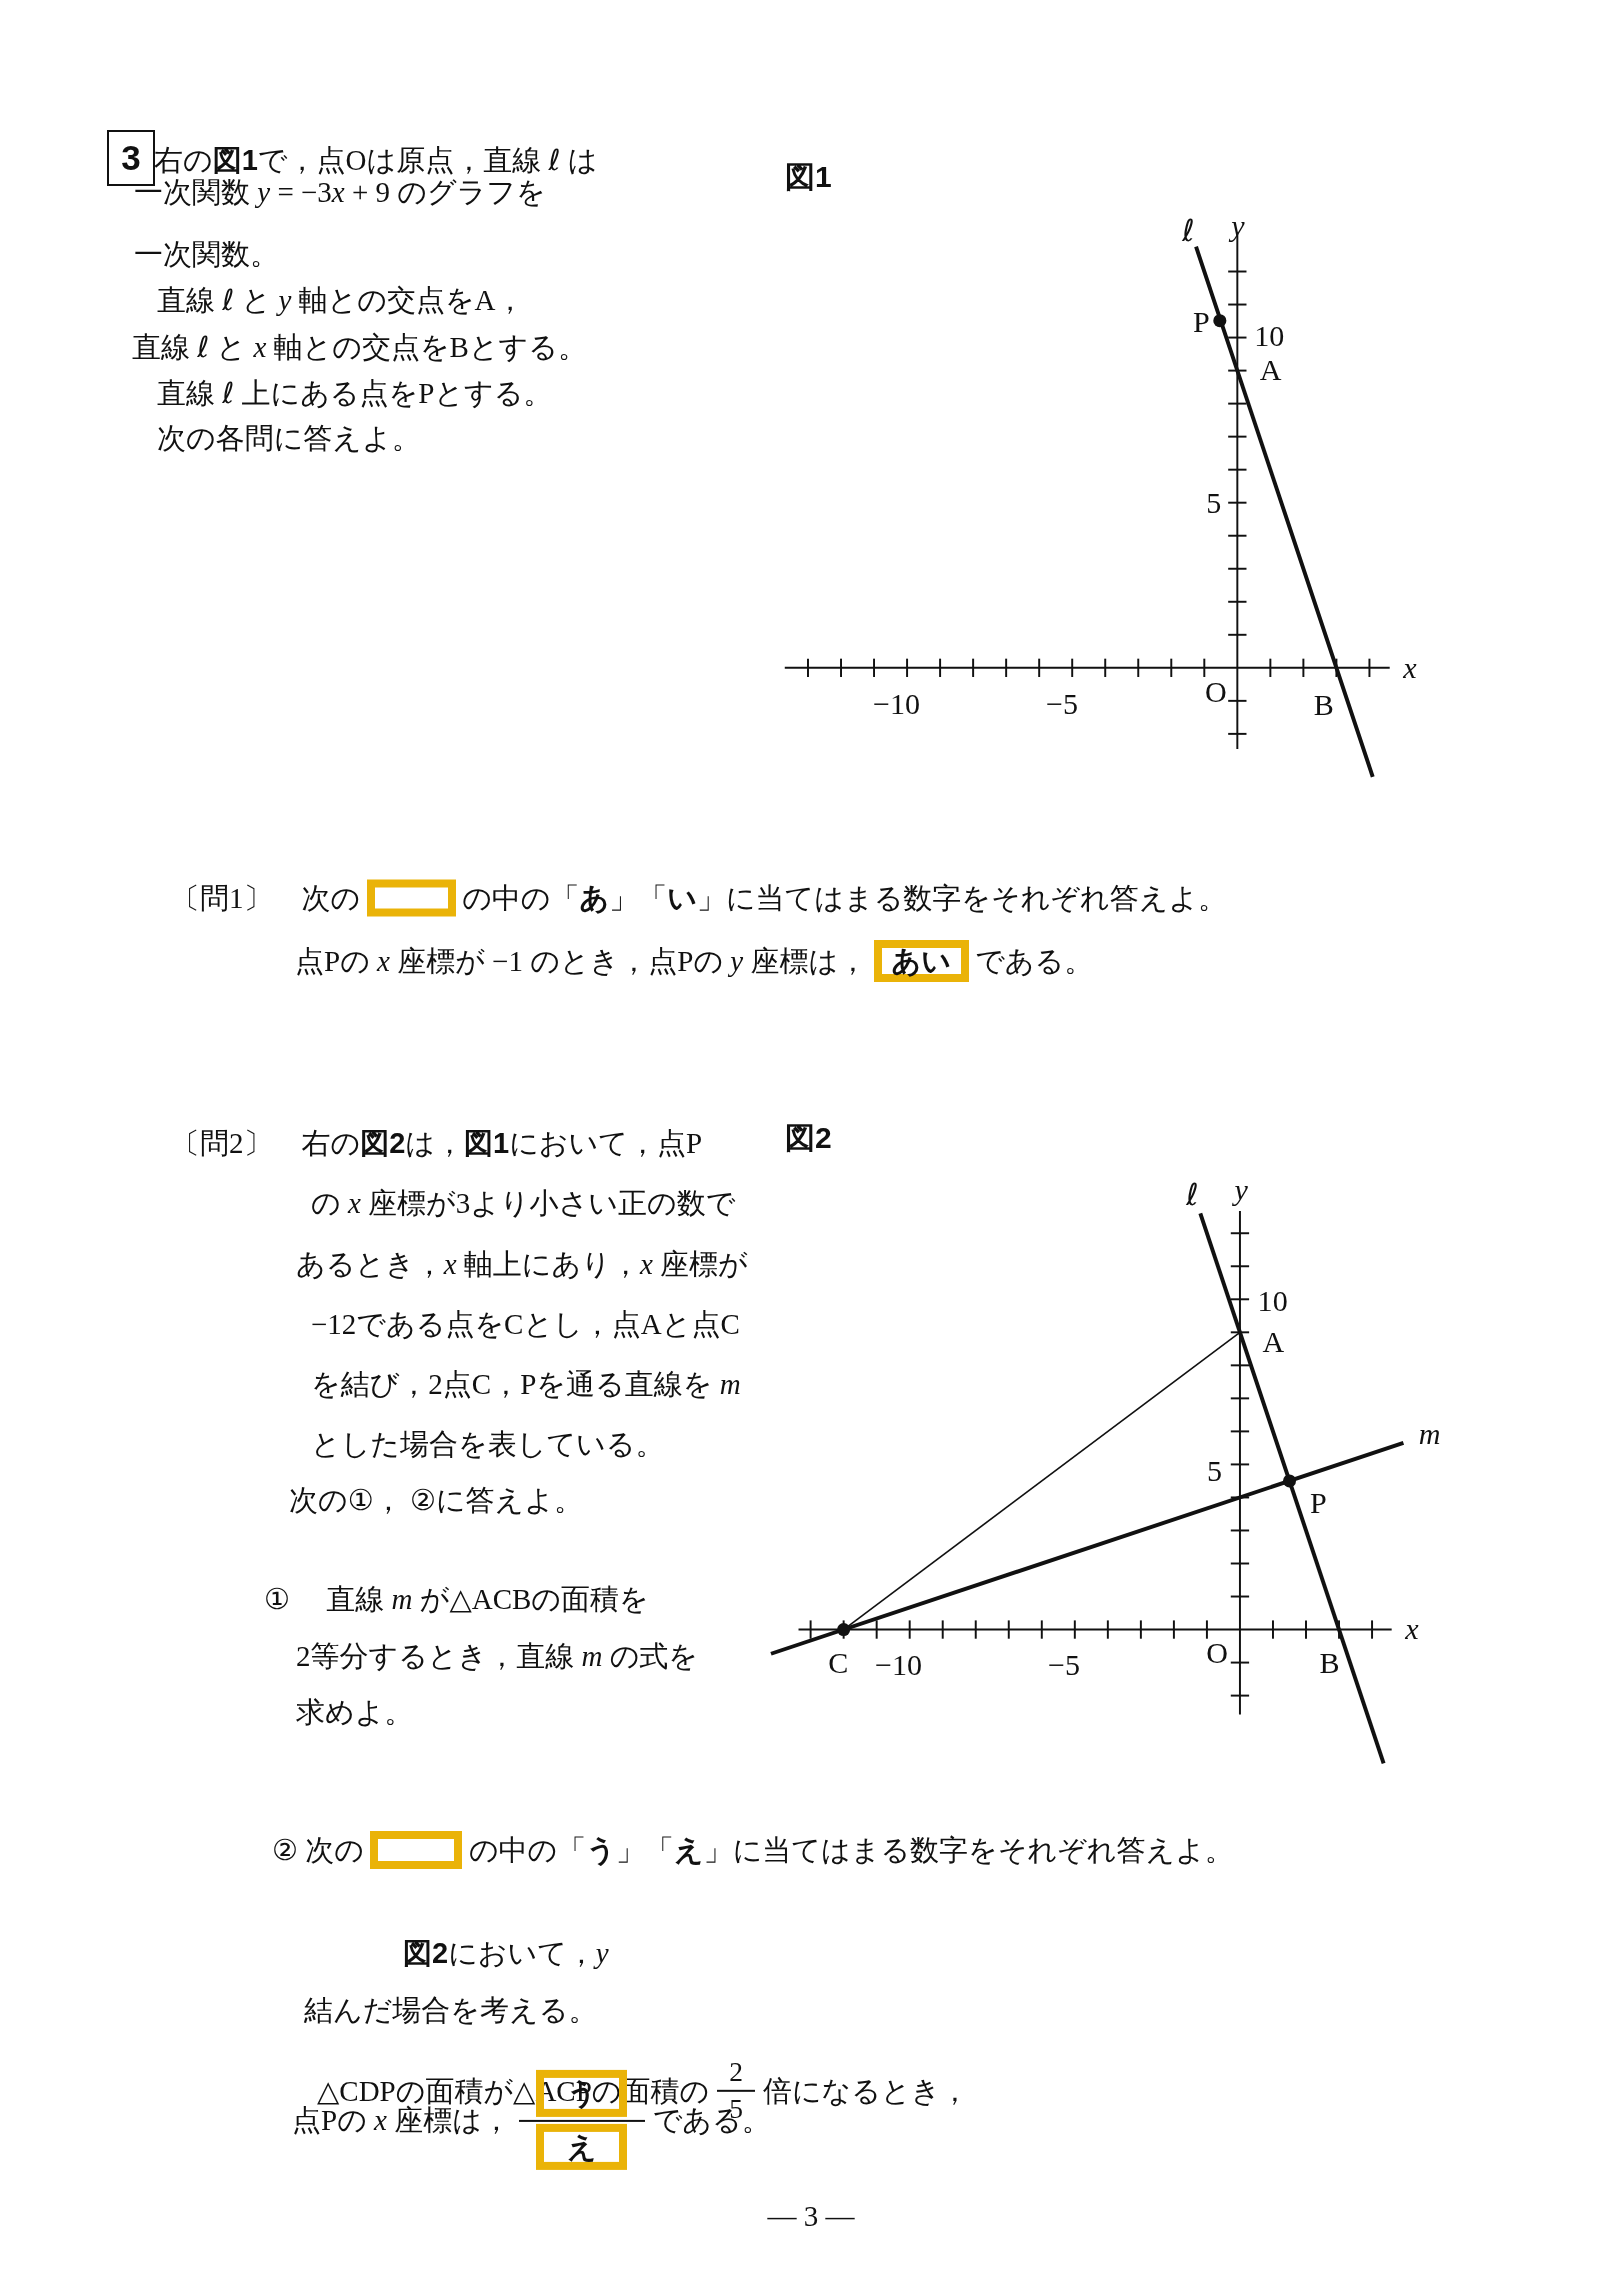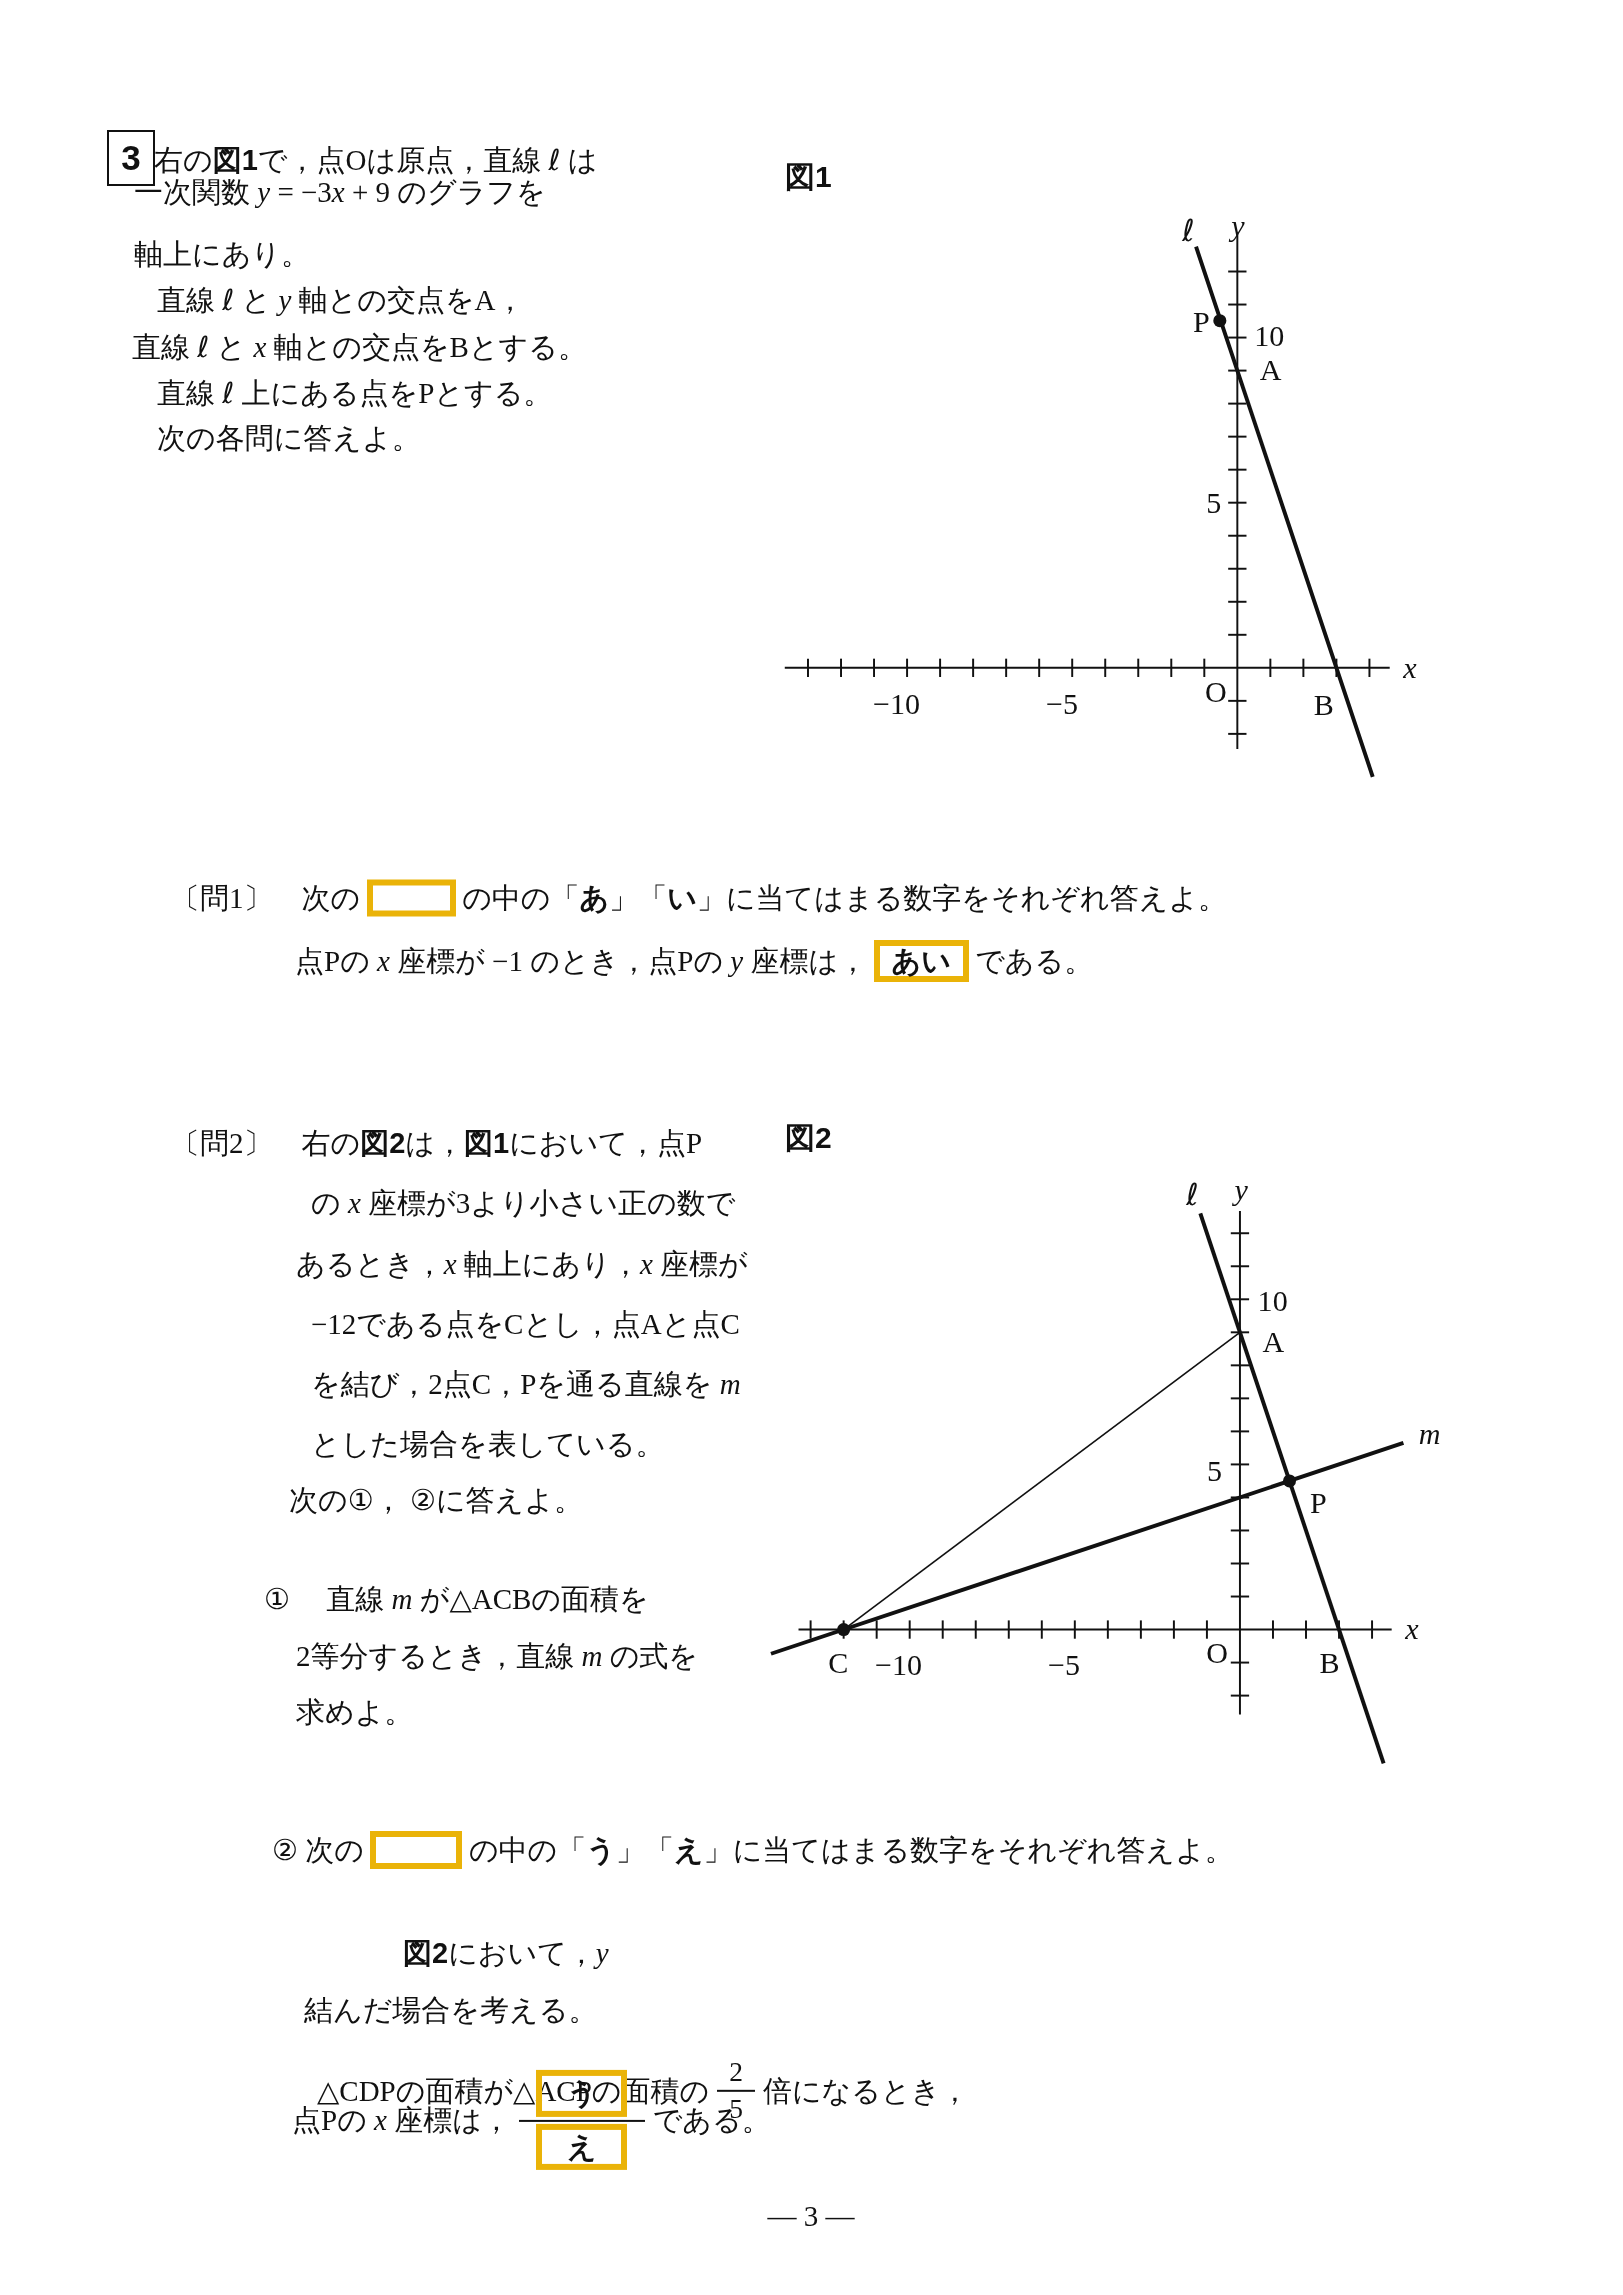--- a/index.html
+++ b/index.html
@@ -9,21 +9,21 @@
         display:flex;align-items:center;justify-content:center;font-size:35px;font-weight:700;
         font-family:"Liberation Sans","DejaVu Sans",sans-serif;}
   .figtitle{position:absolute;font-size:30px;font-weight:700;
         font-family:"Liberation Sans","DejaVu Sans",sans-serif;}
   .tline{position:absolute;transform:translateY(-50%);display:flex;align-items:center;
         white-space:pre;font-size:29px;line-height:1;}
   .bg{font-family:"Liberation Sans","DejaVu Sans",sans-serif;font-weight:700;}
   .it{font-style:italic;}
   .scr{font-style:italic;font-family:"DejaVu Sans",sans-serif;}
   .circ{font-family:"DejaVu Sans",sans-serif;}
-  .abox{display:inline-flex;align-items:center;justify-content:center;border:6px solid #eab308;
+  .abox{display:inline-flex;align-items:center;justify-content:center;border:8px solid #eab308;
         margin:0 6.5px;box-sizing:border-box;}
   .frac{display:inline-flex;flex-direction:column;align-items:center;margin:0 7.9px;
         font-size:27.5px;line-height:1.05;}
   .fbar{width:38px;height:2px;background:#111;margin:3.3px 0;}
   .fracbox{display:inline-flex;flex-direction:column;align-items:center;margin:0 7.9px;}
   .fxbar{width:126px;height:2px;background:#111;margin:2.6px 0;}
   .fig{position:absolute;}
   .fig .ax{stroke:#111;stroke-width:3;}
   .fig .dl{stroke:#111;fill:none;}
   .fig text{font-size:46px;fill:#111;font-family:"Liberation Serif","DejaVu Serif",serif;}
@@ -38,21 +38,21 @@
   <div id="qnum-box">
     <span>3</span>
   </div>
 
   <div class="figtitle" style="left:785px;top:157px;">図1</div>
   <div class="figtitle" style="left:785px;top:1118px;">図2</div>
 
   <div id="text-layer">
       <div class="tline" style="left: 154px; top: 160px;"><span>右の</span><span class="bg">図1</span><span>で，点Oは原点，直線 </span><span class="scr">ℓ</span><span> は</span></div>
       <div class="tline" style="left: 134px; top: 192px;"><span>一次関数 </span><span class="it">y</span><span> = −3</span><span class="it">x</span><span> + 9 のグラフを</span></div>
-      <div class="tline" style="left: 134px; top: 254px;"><span>軸上にあり。</span></div>
+      <div class="tline" style="left: 134px; top: 254px;"><span>一次関数。</span></div>
       <div class="tline" style="left: 157px; top: 300px;"><span>直線 </span><span class="scr">ℓ</span><span> と </span><span class="it">y</span><span> 軸との交点をA，</span></div>
       <div class="tline" style="left: 132px; top: 347px;"><span>直線 </span><span class="scr">ℓ</span><span> と </span><span class="it">x</span><span> 軸との交点をBとする。</span></div>
       <div class="tline" style="left: 157px; top: 393px;"><span>直線 </span><span class="scr">ℓ</span><span> 上にある点をPとする。</span></div>
       <div class="tline" style="left: 157px; top: 438px;"><span>次の各問に答えよ。</span></div>
       <div class="tline" style="left: 171px; top: 898px;"><span>〔問1〕　次の</span><span class="abox" style="width: 89px; height: 37px;"></span><span>の中の「</span><span class="bg">あ</span><span>」「</span><span class="bg">い</span><span>」に当てはまる数字をそれぞれ答えよ。</span></div>
       <div class="tline" style="left: 295px; top: 961px;"><span>点Pの </span><span class="it">x</span><span> 座標が −1 のとき，点Pの </span><span class="it">y</span><span> 座標は，</span><span class="abox bg" style="width: 95px; height: 42px;">あい</span><span>である。</span></div>
       <div class="tline" style="left: 171px; top: 1143px;"><span>〔問2〕　右の</span><span class="bg">図2</span><span>は，</span><span class="bg">図1</span><span>において，点P</span></div>
       <div class="tline" style="left: 311px; top: 1203px;"><span>の </span><span class="it">x</span><span> 座標が3より小さい正の数で</span></div>
       <div class="tline" style="left: 296px; top: 1264px;"><span>あるとき，</span><span class="it">x</span><span> 軸上にあり，</span><span class="it">x</span><span> 座標が</span></div>
       <div class="tline" style="left: 311px; top: 1324px;"><span>−12である点をCとし，点Aと点C</span></div>

